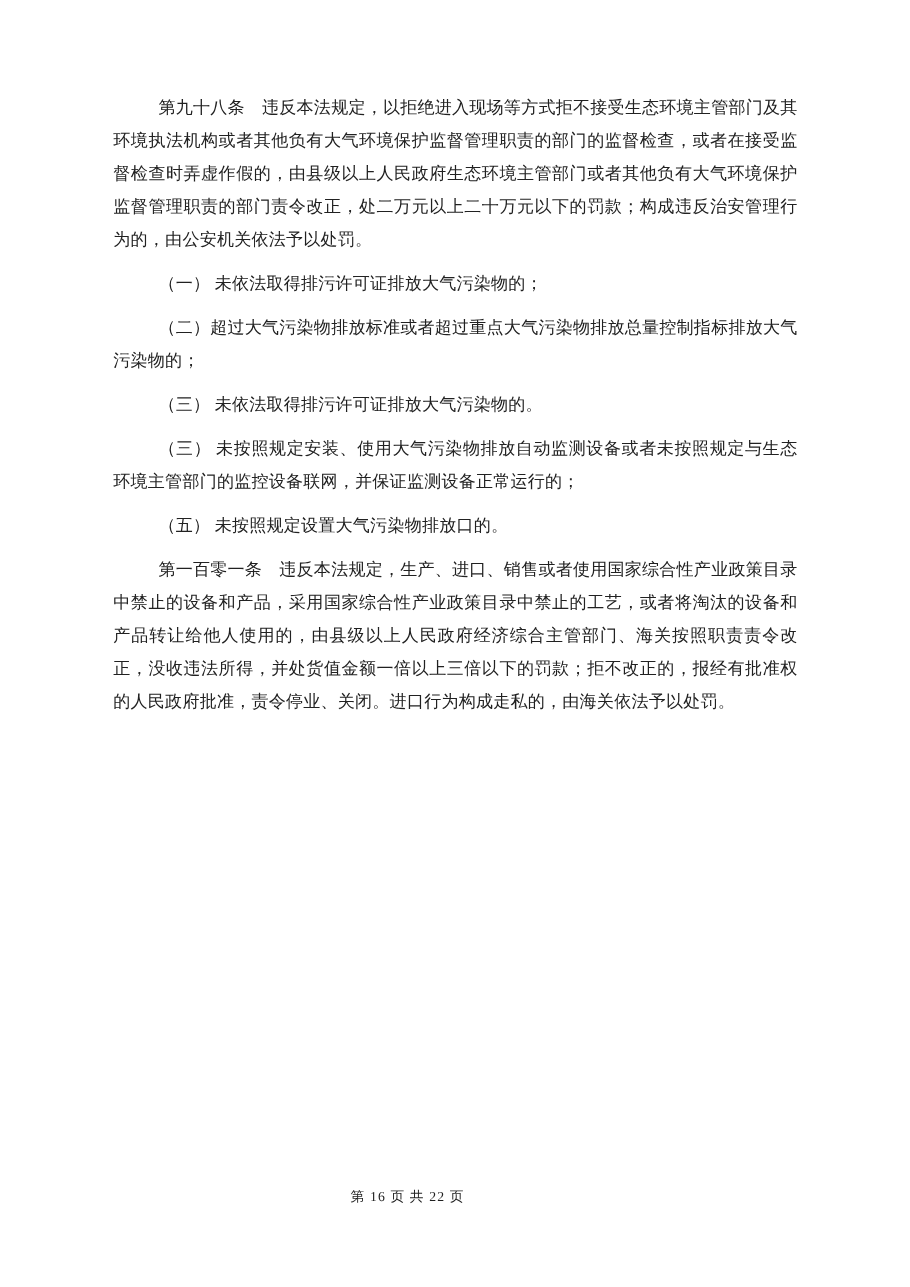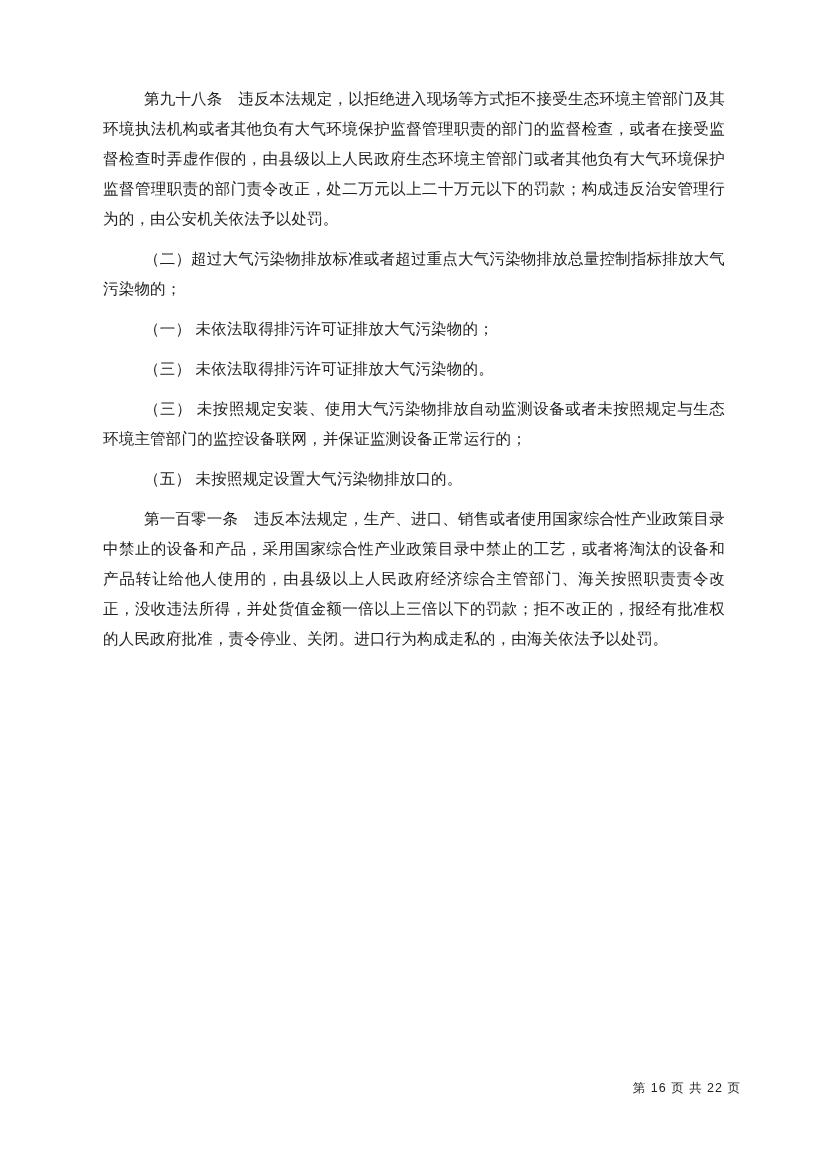--- a/index.html
+++ b/index.html
@@ -6,21 +6,21 @@
     margin: 0;
     padding: 0;
     background: #ffffff;
   }
   .page {
     position: relative;
     width: 741px;
     height: 1170px;
     background: #ffffff;
     overflow: hidden;
-    font-family: Liberation Sans, sans-serif;
+    font-family: Liberation Serif, serif;
     color: #212121;
   }
   .doc-body {
     position: absolute;
     left: 103px;
     top: 84px;
     width: 622px;
   }
   .doc-body p {
     margin: 0 0 10px 0;
@@ -29,36 +29,36 @@
     text-align: justify;
     text-indent: 41px;
     letter-spacing: 0.2px;
     word-break: break-all;
   }
   .page-footer {
     position: absolute;
     left: 0;
     right: 0;
     top: 1080px;
-    text-align: right;
+    text-align: center;
     font-size: 12.5px;
     line-height: 16px;
     color: #1f1f1f;
     letter-spacing: 1px;
   }
 </style>
 </head>
 <body>
 
 <div class="page">
 
   <main class="doc-body">
     <p>第九十八条　违反本法规定，以拒绝进入现场等方式拒不接受生态环境主管部门及其环境执法机构或者其他负有大气环境保护监督管理职责的部门的监督检查，或者在接受监督检查时弄虚作假的，由县级以上人民政府生态环境主管部门或者其他负有大气环境保护监督管理职责的部门责令改正，处二万元以上二十万元以下的罚款；构成违反治安管理行为的，由公安机关依法予以处罚。</p>
+    <p>（一） 未依法取得排污许可证排放大气污染物的；</p>
     <p>（二）超过大气污染物排放标准或者超过重点大气污染物排放总量控制指标排放大气污染物的；</p>
-    <p>（一） 未依法取得排污许可证排放大气污染物的；</p>
     <p>（三） 未依法取得排污许可证排放大气污染物的。</p>
     <p>（三） 未按照规定安装、使用大气污染物排放自动监测设备或者未按照规定与生态环境主管部门的监控设备联网，并保证监测设备正常运行的；</p>
     <p>（五） 未按照规定设置大气污染物排放口的。</p>
     <p>第一百零一条　违反本法规定，生产、进口、销售或者使用国家综合性产业政策目录中禁止的设备和产品，采用国家综合性产业政策目录中禁止的工艺，或者将淘汰的设备和产品转让给他人使用的，由县级以上人民政府经济综合主管部门、海关按照职责责令改正，没收违法所得，并处货值金额一倍以上三倍以下的罚款；拒不改正的，报经有批准权的人民政府批准，责令停业、关闭。进口行为构成走私的，由海关依法予以处罚。</p>
   </main>
 
   <footer class="page-footer">
     <span>第 16 页 共 22 页</span>
   </footer>
 

